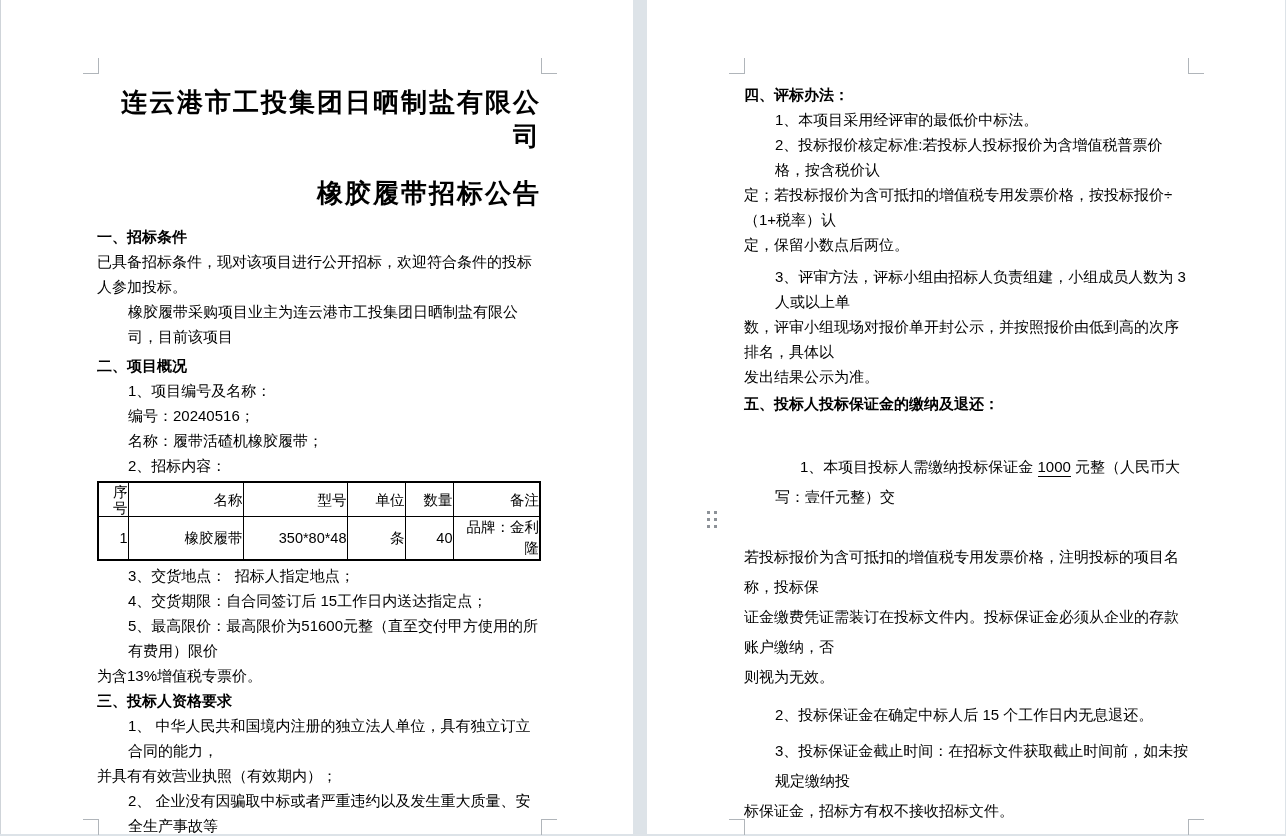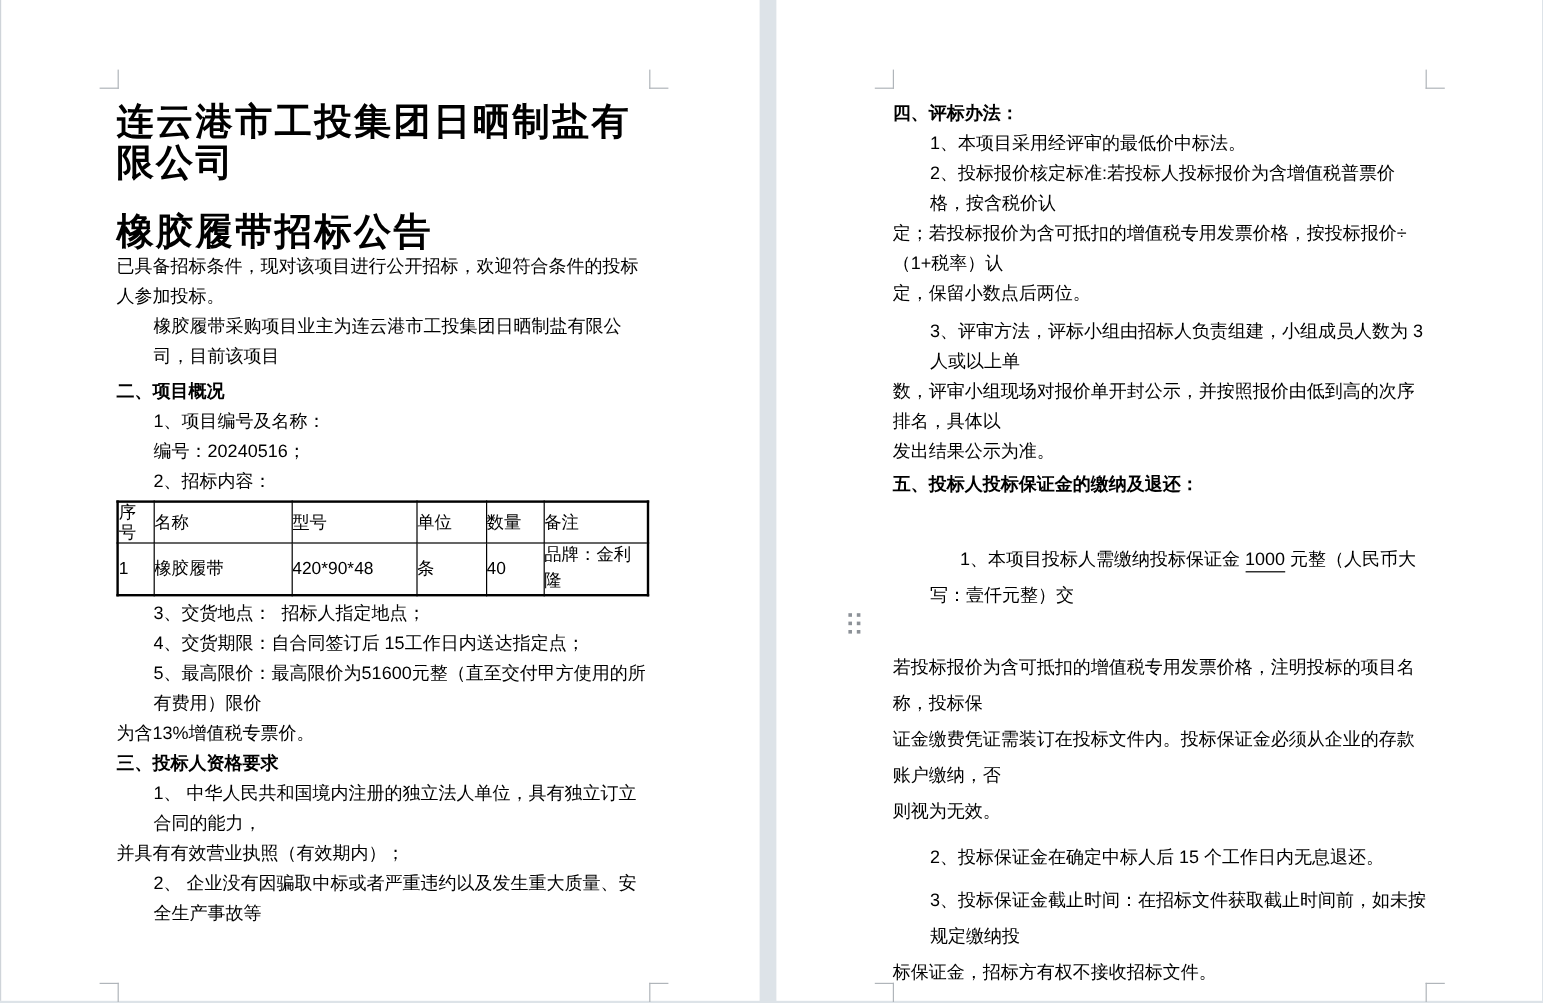--- a/index.html
+++ b/index.html
@@ -10,32 +10,32 @@
     font-family:"Liberation Sans","DejaVu Sans",sans-serif;
     color:#000;
     overflow:hidden;
   }
   .page{position:absolute;top:0;height:834px;background:#ffffff;}
   #page1{left:0;width:632px;border-left:1px solid #cfd4d9;}
   #page2{left:647px;width:638px;}
   .textarea{position:absolute;top:73px;}
   #p1text{left:97px;width:444px;}
   #p2text{left:744px;width:445px;}
-  .t{font-weight:bold;font-size:31px;line-height:34px;text-align:left;letter-spacing:2px;}
+  .t{font-weight:bold;font-size:26px;line-height:34px;text-align:right;letter-spacing:2px;}
   .ln{font-size:15px;line-height:25px;white-space:pre-wrap;}
   .lh30{line-height:30px;}
   .h{font-weight:bold;}
   .ind{padding-left:31px;}
   .mt4{margin-top:4px;}  .mt6{margin-top:6px;}  .mt7{margin-top:7px;}
   .mt8{margin-top:8px;}  .mt9{margin-top:9px;}  .mt12{margin-top:12px;}
   .mt14{margin-top:14px;}.mt23{margin-top:23px;}.mt2{margin-top:2px;}
   .u{border-bottom:1px solid #000;padding-bottom:1px;}
   table.bid{border-collapse:collapse;table-layout:fixed;width:442px;margin:3px 0 2px 0;
     border:2px solid #000;}
-  table.bid td{border:1px solid #000;text-align:left;font-size:14.5px;padding:0;overflow:hidden;}
+  table.bid td{border:1px solid #000;text-align:right;font-size:14.5px;padding:0;overflow:hidden;}
   tr.hd td{height:33px;line-height:16px;}
   tr.dt td{height:21px;line-height:21px;}
   
   .cm{position:absolute;width:15px;height:15px;}
   .cm.tl{border-right:1px solid #b0b5ba;border-bottom:1px solid #b0b5ba;}
   .cm.tr{border-left:1px solid #b0b5ba;border-bottom:1px solid #b0b5ba;}
   .cm.bl{border-right:1px solid #b0b5ba;border-top:1px solid #b0b5ba;}
   .cm.br{border-left:1px solid #b0b5ba;border-top:1px solid #b0b5ba;}
   
   #handle{position:absolute;left:707px;top:511px;width:10px;height:17px;
@@ -52,26 +52,28 @@
     <div class="cm tl" style="left:82px;top:58px;"></div>
     <div class="cm tr" style="left:540px;top:58px;"></div>
     <div class="cm bl" style="left:82px;top:819px;"></div>
     <div class="cm br" style="left:540px;top:819px;"></div>
   </div>
 
   <div class="textarea" id="p1text">
     <div class="t mt12">连云港市工投集团日晒制盐有限公司</div>
     <div class="t mt23">橡胶履带招标公告</div>
 
+    <div class="ln h mt14">一、招标条件</div>
     <div class="ln">已具备招标条件，现对该项目进行公开招标，欢迎符合条件的投标人参加投标。</div>
     <div class="ln ind">橡胶履带采购项目业主为连云港市工投集团日晒制盐有限公司，目前该项目</div>
 
     <div class="ln h mt4">二、项目概况</div>
     <div class="ln ind">1、项目编号及名称：</div>
     <div class="ln ind">编号：20240516；</div>
+    <div class="ln ind">名称：履带活碴机橡胶履带；</div>
     <div class="ln ind">2、招标内容：</div>
 
     <table class="bid">
       <colgroup>
         <col style="width:30px">
           <col style="width:115px">
           <col style="width:104px">
         <col style="width:58px">
           <col style="width:48px">
           <col style="width:87px">
@@ -81,21 +83,21 @@
         <td>序号</td>
         <td>名称</td>
         <td>型号</td>
         <td>单位</td>
         <td>数量</td>
         <td>备注</td>
       </tr>
       <tr class="dt">
         <td>1</td>
         <td>橡胶履带</td>
-        <td>420*90*48</td>
+        <td>350*80*48</td>
         <td>条</td>
         <td>40</td>
         <td>品牌：金利隆</td>
       </tr>
     </tbody>
       </table>
 
     <div class="ln ind">3、交货地点：  招标人指定地点；</div>
     <div class="ln ind">4、交货期限：自合同签订后 15工作日内送达指定点；</div>
     <div class="ln ind">5、最高限价：最高限价为51600元整（直至交付甲方使用的所有费用）限价</div>

